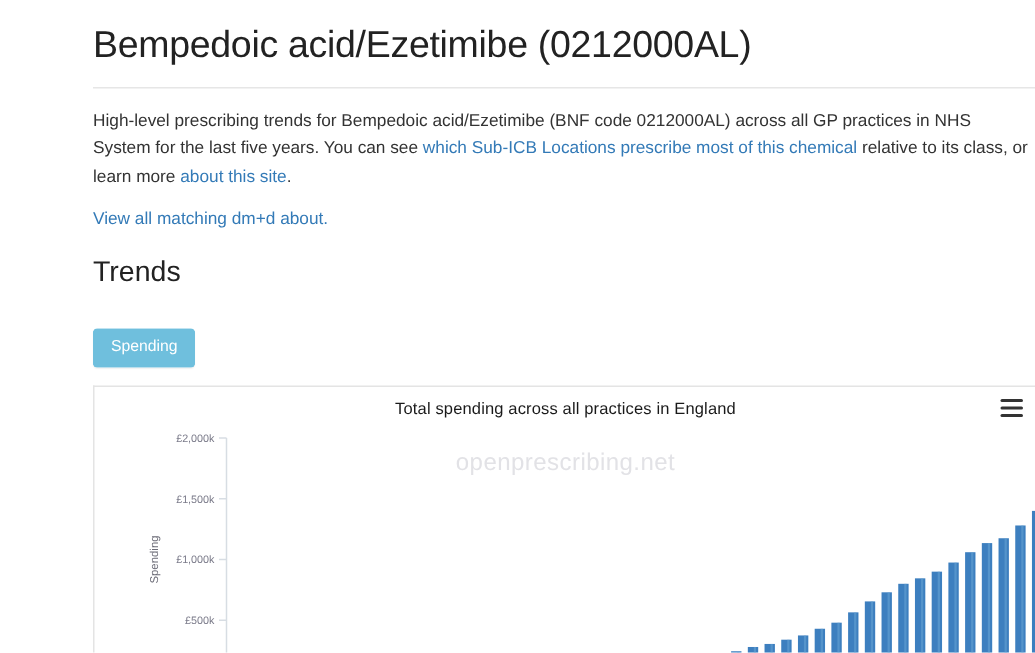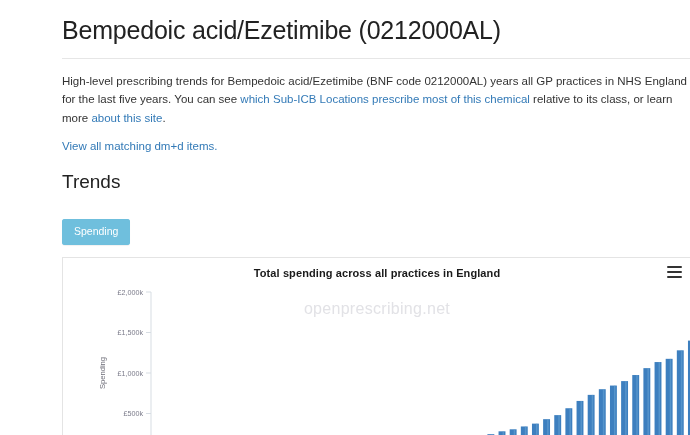--- a/index.html
+++ b/index.html
@@ -111,21 +111,21 @@
     border: 1px solid #e4e4e4;
     border-bottom: none;
     background: #ffffff;
     height: 245px;
     box-sizing: border-box;
   }
 
   .chart-title {
     text-align: center;
     font-size: 11px;
-    font-weight: bold;
+    font-weight: normal;
     color: #1a1a1a;
     padding: 9px 0 0 0;
     letter-spacing: 0.1px;
   }
 
   .burger {
     position: absolute;
     right: 9px;
     top: 8px;
     width: 15px;
@@ -182,23 +182,23 @@
 </head>
 <body>
 
 <div class="page">
 
   <h1 class="page-title">Bempedoic acid/Ezetimibe (0212000AL)</h1>
 
 
   <hr class="rule">
 
-  <p class="intro"><span>High-level prescribing trends for Bempedoic acid/Ezetimibe (BNF code 0212000AL) years all GP practices in NHS England for the last five years. You can see </span><a class="link" href="#">which Sub-ICB Locations prescribe most of this chemical</a><span> relative to its class, or learn more </span><a class="link" href="#">about this site</a><span>.</span></p>
-
-  <p class="intro-sub"><a class="link" href="#">View all matching dm+d items.</a></p>
+  <p class="intro"><span>High-level prescribing trends for Bempedoic acid/Ezetimibe (BNF code 0212000AL) across all GP practices in NHS System for the last five years. You can see </span><a class="link" href="#">which Sub-ICB Locations prescribe most of this chemical</a><span> relative to its class, or learn more </span><a class="link" href="#">about this site</a><span>.</span></p>
+
+  <p class="intro-sub"><a class="link" href="#">View all matching dm+d about.</a></p>
 
   <div class="trends-row">
     <span class="trends-label">Trends</span>
     <div class="btn-group">
       <button class="btn active" type="button">Spending</button>
     </div>
   </div>
 
   <div class="chart-card">
     <div class="chart-title">Total spending across all practices in England</div>

